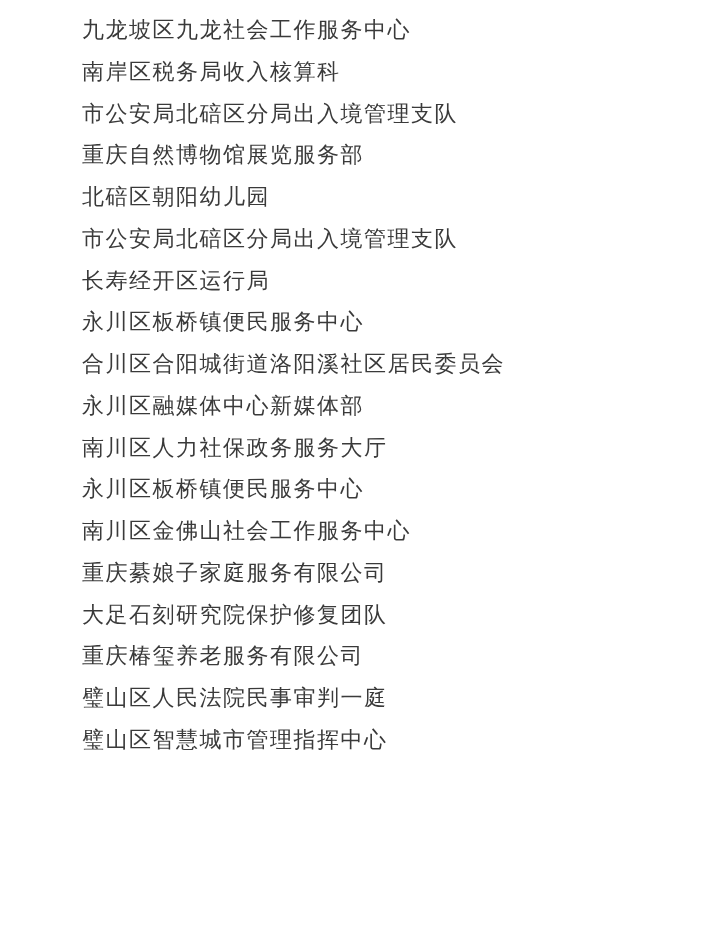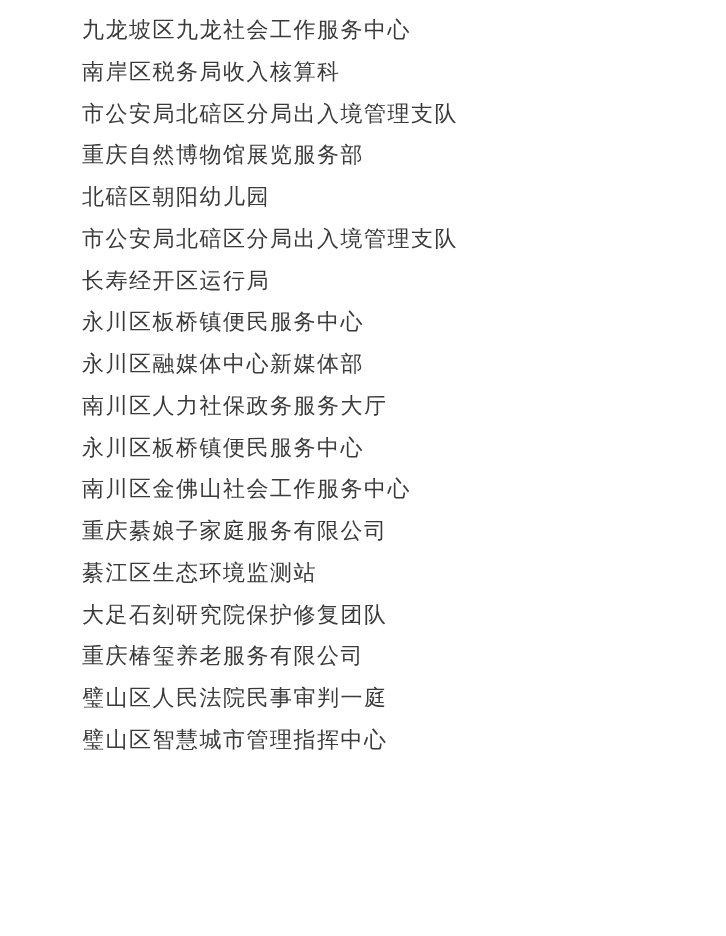--- a/index.html
+++ b/index.html
@@ -37,24 +37,24 @@
 <div class="page">
   <div class="doc-list">
     <div class="line">九龙坡区九龙社会工作服务中心</div>
     <div class="line">南岸区税务局收入核算科</div>
     <div class="line">市公安局北碚区分局出入境管理支队</div>
     <div class="line">重庆自然博物馆展览服务部</div>
     <div class="line">北碚区朝阳幼儿园</div>
     <div class="line">市公安局北碚区分局出入境管理支队</div>
     <div class="line">长寿经开区运行局</div>
     <div class="line">永川区板桥镇便民服务中心</div>
+    <div class="line">合川区合阳城街道洛阳溪社区居民委员会</div>
     <div class="line">永川区融媒体中心新媒体部</div>
     <div class="line">南川区人力社保政务服务大厅</div>
     <div class="line">永川区板桥镇便民服务中心</div>
     <div class="line">南川区金佛山社会工作服务中心</div>
     <div class="line">重庆綦娘子家庭服务有限公司</div>
-    <div class="line">綦江区生态环境监测站</div>
     <div class="line">大足石刻研究院保护修复团队</div>
     <div class="line">重庆椿玺养老服务有限公司</div>
     <div class="line">璧山区人民法院民事审判一庭</div>
     <div class="line">璧山区智慧城市管理指挥中心</div>
   </div>
 </div>
 
 </body></html>

